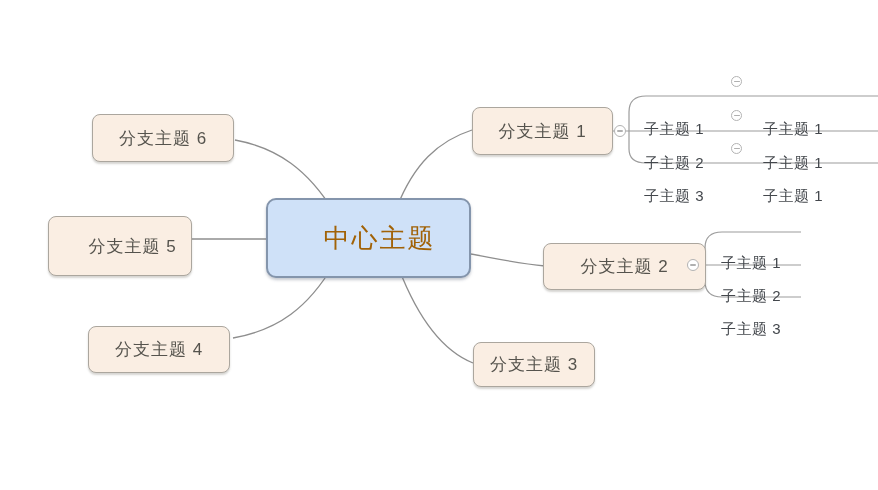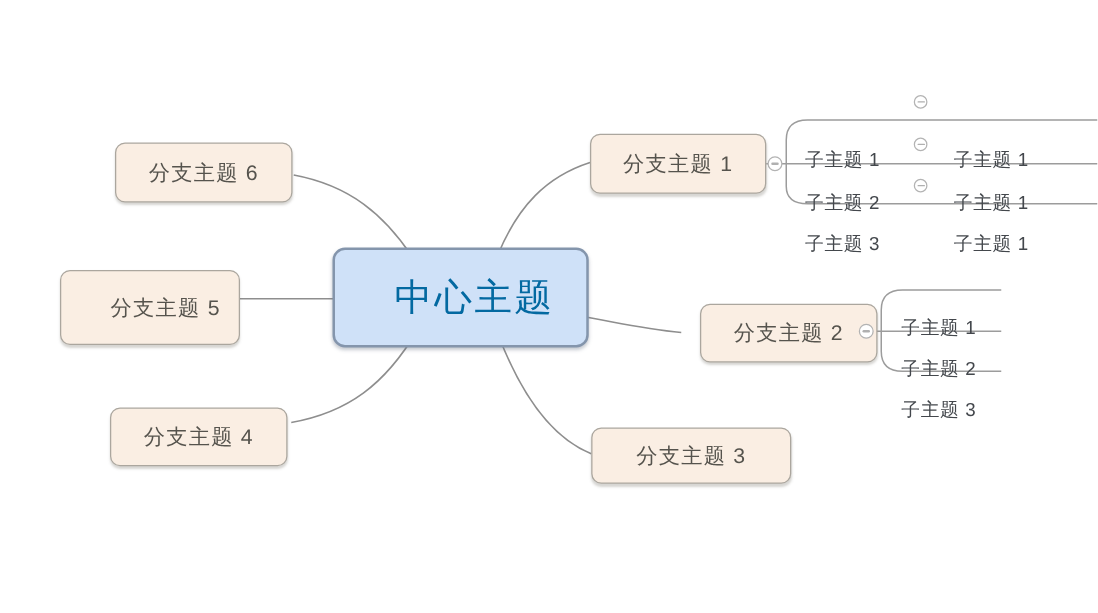--- a/index.html
+++ b/index.html
@@ -10,21 +10,21 @@
   }
   #canvas{position:absolute;inset:0;width:878px;height:490px;}
   svg.wires{position:absolute;left:0;top:0;pointer-events:none;}
 
   .topic{
     position:absolute;display:flex;align-items:center;justify-content:center;
     box-sizing:border-box;text-align:center;cursor:default;white-space:nowrap;
   }
   .central{
     background:#cfe1f8;border:2px solid #8495ac;border-radius:10px;
-    font-size:30px;letter-spacing:2px;color:#0369a1;font-weight:500;
+    font-size:26px;letter-spacing:2px;color:#a16207;font-weight:500;
     box-shadow:0 2px 3px rgba(90,100,120,.35);
     padding-left:22px;
   }
   .branch{
     background:#faeee3;border:1.5px solid #aba69e;border-radius:8px;
     font-size:17px;letter-spacing:1px;color:#55534d;
     box-shadow:0 2px 2px rgba(120,115,105,.30);
   }
   .subtopic{
     position:absolute;font-size:15px;letter-spacing:.5px;color:#43474c;
@@ -62,22 +62,22 @@
 
     <g stroke="#9c9c9c" stroke-width="1.2" fill="none">
       <path d="M 801,232 L 722,232 Q 705,232 705,248 L 705,281 Q 705,297 722,297 L 801,297"></path>
       <path d="M 687,265 L 801,265"></path>
     </g>
   </svg>
 
   <div class="topic central" style="left:266px;top:198px;width:205px;height:80px;">中心主题</div>
 
   <div class="topic branch" style="left:472px;top:107px;width:141px;height:48px;">分支主题 1</div>
-  <div class="topic branch" style="left:560px;top:243px;width:142px;height:47px;">分支主题 2</div>
-  <div class="topic branch" style="left:473px;top:342px;width:160px;height:45px;">分支主题 3</div>
+  <div class="topic branch" style="left:543px;top:243px;width:163px;height:47px;">分支主题 2</div>
+  <div class="topic branch" style="left:473px;top:342px;width:122px;height:45px;">分支主题 3</div>
   <div class="topic branch" style="left:88px;top:326px;width:142px;height:47px;">分支主题 4</div>
   <div class="topic branch" style="left:48px;top:216px;width:144px;height:60px;padding-left:25px;">分支主题 5</div>
   <div class="topic branch" style="left:92px;top:114px;width:142px;height:48px;">分支主题 6</div>
 
   <div class="subtopic" style="left:644px;top:72px;">子主题 1</div>
   <div class="subtopic" style="left:763px;top:72px;">子主题 1</div>
 
   <div class="subtopic" style="left:644px;top:106px;">子主题 2</div>
   <div class="subtopic" style="left:763px;top:106px;">子主题 1</div>
 

